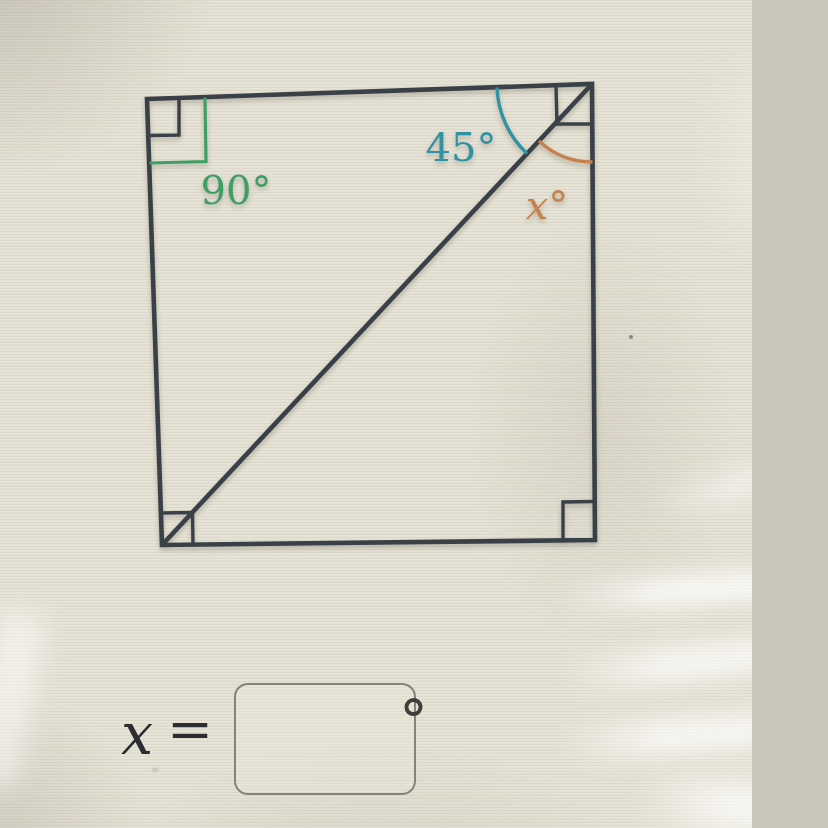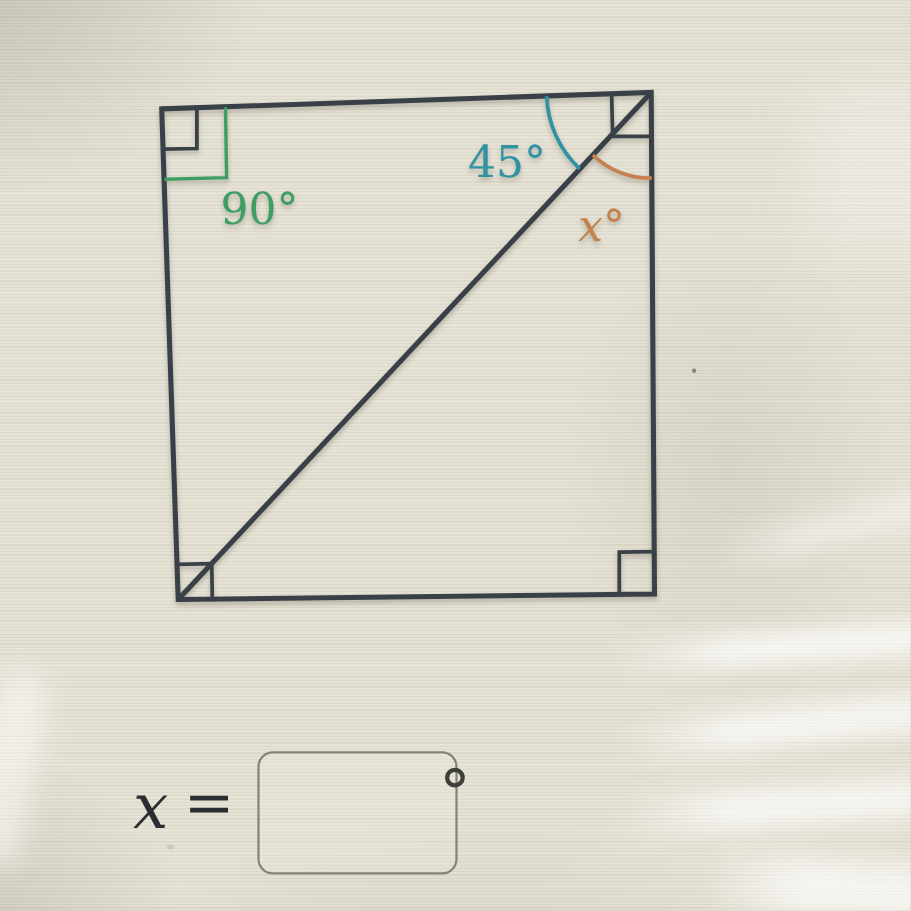--- a/index.html
+++ b/index.html
@@ -1,17 +1,17 @@
 <!DOCTYPE html>
 <html><head>
 <meta charset="utf-8">
 <style>
   html,body{margin:0;padding:0;background:#c9c5b8;}
   .photo{
-    position:relative;width:828px;height:828px;overflow:hidden;
+    position:relative;width:752px;height:828px;overflow:hidden;
     font-family:"DejaVu Serif","Liberation Serif",serif;
     background:
       radial-gradient(55% 45% at -4% -6%, rgba(96,90,76,0.26), rgba(96,90,76,0) 62%),
       radial-gradient(45% 38% at -6% 104%, rgba(96,90,76,0.20), rgba(96,90,76,0) 60%),
       radial-gradient(70% 45% at 50% 116%, rgba(105,98,82,0.14), rgba(105,98,82,0) 60%),
       radial-gradient(26% 38% at 80% 52%, rgba(110,102,86,0.10), rgba(110,102,86,0) 70%),
       linear-gradient(#e5e2d5,#e5e2d5);
   }
   .scanlines{
     position:absolute;inset:0;pointer-events:none;

